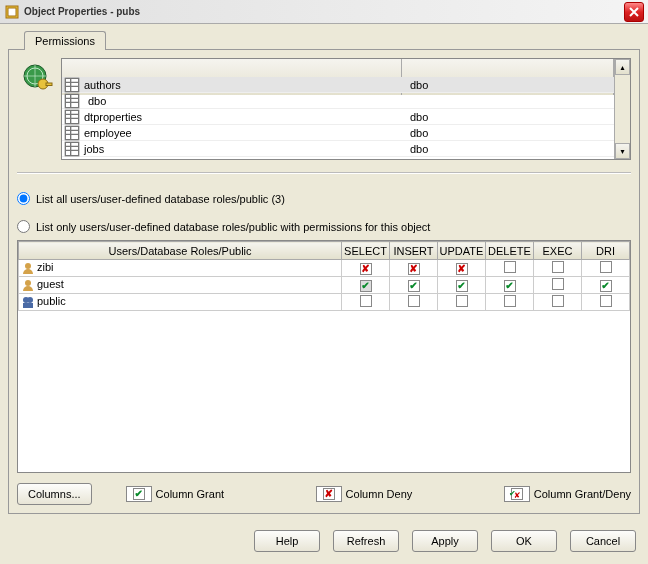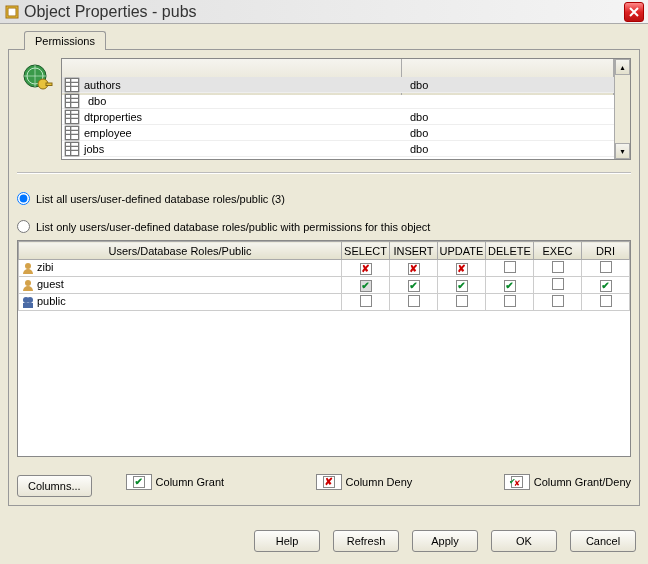--- a/index.html
+++ b/index.html
@@ -26,22 +26,22 @@
     align-items: center;
     padding: 0 4px;
   }
   .titlebar-icon {
     width: 16px;
     height: 16px;
     margin-right: 4px;
     display: inline-flex;
   }
   .titlebar-text {
-    font-weight: normal;
-    font-size: 16px;
+    font-weight: bold;
+    font-size: 10px;
     color: #333;
     flex: 1;
   }
   .close-btn {
     width: 20px;
     height: 20px;
     background: linear-gradient(to bottom, #f88 0%, #d22 50%, #b11 100%);
     border: 1px solid #a00;
     border-radius: 3px;
     color: white;
@@ -232,21 +232,20 @@
   .btn {
     background: linear-gradient(#fdfdfb, #e8e5d6);
     border: 1px solid #888;
     border-radius: 3px;
     padding: 2px 10px;
     font-size: 11px;
     min-width: 66px;
     height: 22px;
     cursor: pointer;
     font-family: inherit;
-    margin-top: 8px;
   }
   .legend-item {
     display: flex;
     align-items: center;
     gap: 4px;
   }
   .legend-box {
     width: 26px;
     height: 16px;
     border: 1px solid #888;

